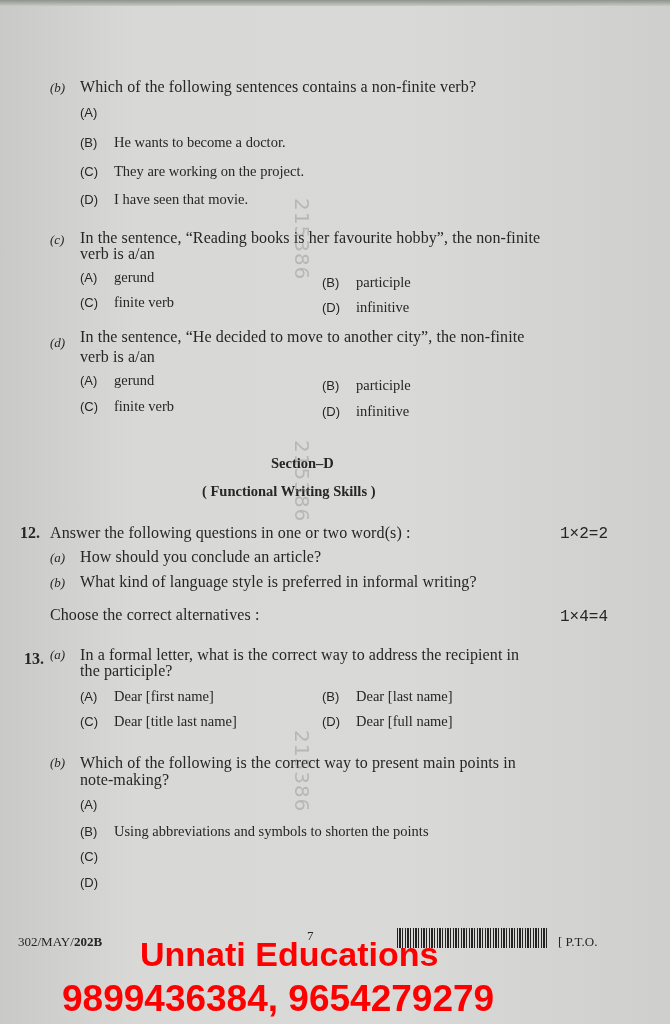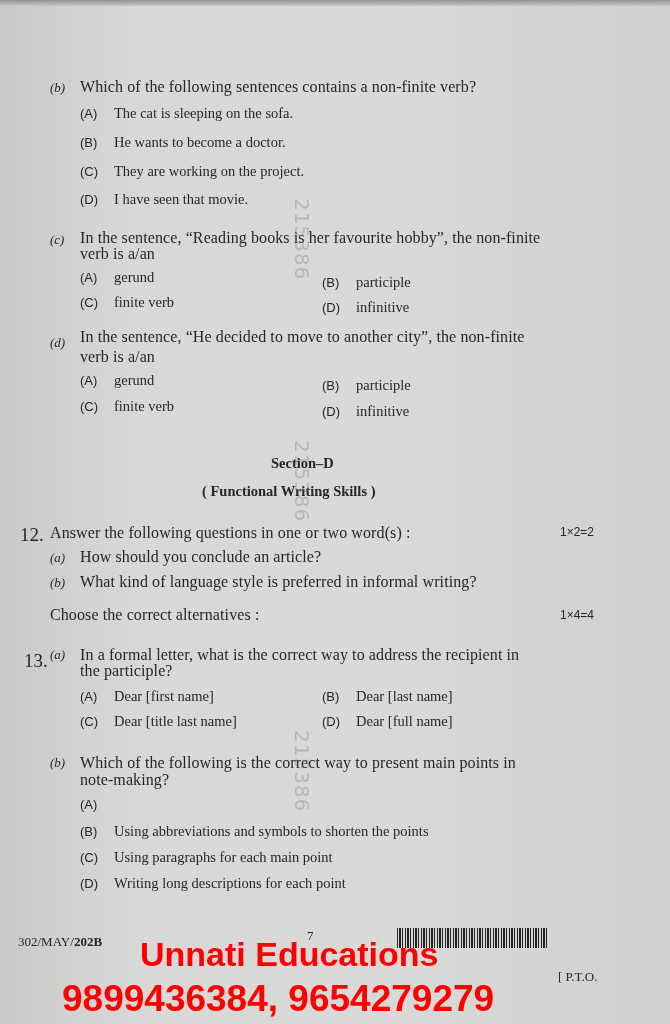--- a/index.html
+++ b/index.html
@@ -12,22 +12,22 @@
   }
   .page-top-shadow {
     position: absolute; left: 0; top: 0; width: 670px; height: 6px;
     background: linear-gradient(180deg, #8f948a 0%, #c8c8c6 100%);
   }
   .abs { position: absolute; }
   .qlabel { font-style: italic; font-size: 13px; }
   .qtext { font-size: 16px; line-height: 17px; letter-spacing: 0.1px; }
   .opt { font-size: 14.5px; display: flex; align-items: baseline; }
   .opt .ol { width: 34px; font-size: 13px; font-family: "Liberation Sans", sans-serif; }
-  .num { font-weight: normal; font-size: 19px; }
-  .marks { font-size: 12px; font-family: Liberation Sans, sans-serif; }
+  .num { font-weight: bold; font-size: 16px; }
+  .marks { font-size: 16px; font-family: Liberation Mono, monospace; }
   .section-title { font-weight: bold; font-size: 14.5px; }
   .watermark {
     color: rgba(120,120,120,0.35); font-family: "DejaVu Sans", sans-serif;
     font-size: 20px; transform: rotate(90deg); transform-origin: left top;
     letter-spacing: 1px; white-space: nowrap;
   }
   .footer-code { font-size: 13px; }
   .footer-code b { font-weight: bold; }
   .barcode {
     width: 152px; height: 20px;
@@ -40,21 +40,20 @@
 </style>
 </head>
 <body>
 
 <div class="page-top-shadow"></div>
 
 <div class="abs qlabel" style="left:50px;top:80px;">(b)</div>
 <div class="abs qtext" style="left:80px;top:78px;">Which of the following sentences contains a non-finite verb?</div>
 <div class="abs opt" style="left:80px;top:105px;">
     <span class="ol">(A)</span>
-    <span>The cat is sleeping on the sofa.</span>
   </div>
 <div class="abs opt" style="left:80px;top:134px;">
     <span class="ol">(B)</span>
     <span>He wants to become a doctor.</span>
   </div>
 <div class="abs opt" style="left:80px;top:163px;">
     <span class="ol">(C)</span>
     <span>They are working on the project.</span>
   </div>
 <div class="abs opt" style="left:80px;top:191px;">
@@ -142,30 +141,28 @@
 <div class="abs qtext" style="left:80px;top:771px;">note-making?</div>
 <div class="abs opt" style="left:80px;top:797px;">
     <span class="ol">(A)</span>
   </div>
 <div class="abs opt" style="left:80px;top:823px;">
     <span class="ol">(B)</span>
     <span>Using abbreviations and symbols to shorten the points</span>
   </div>
 <div class="abs opt" style="left:80px;top:849px;">
     <span class="ol">(C)</span>
-    <span>Using paragraphs for each main point</span>
   </div>
 <div class="abs opt" style="left:80px;top:875px;">
     <span class="ol">(D)</span>
-    <span>Writing long descriptions for each point</span>
   </div>
 
 <div class="abs watermark" style="left:314px;top:198px;">215386</div>
 <div class="abs watermark" style="left:314px;top:440px;">215386</div>
 <div class="abs watermark" style="left:314px;top:730px;">215386</div>
 
 <div class="abs footer-code" style="left:18px;top:934px;"><span>302/MAY/</span><b>202B</b></div>
 <div class="abs footer-code" style="left:307px;top:928px;">7</div>
 <div class="abs barcode" style="left:397px;top:928px;"></div>
-<div class="abs footer-code" style="left:558px;top:934px;margin-top:35px;">[ P.T.O.</div>
+<div class="abs footer-code" style="left:558px;top:934px;">[ P.T.O.</div>
 
 <div class="abs brand" style="left:140px;top:935px;font-size:34px;">Unnati Educations</div>
 <div class="abs brand" style="left:62px;top:978px;font-size:37px;">9899436384, 9654279279</div>
 
 </body></html>

